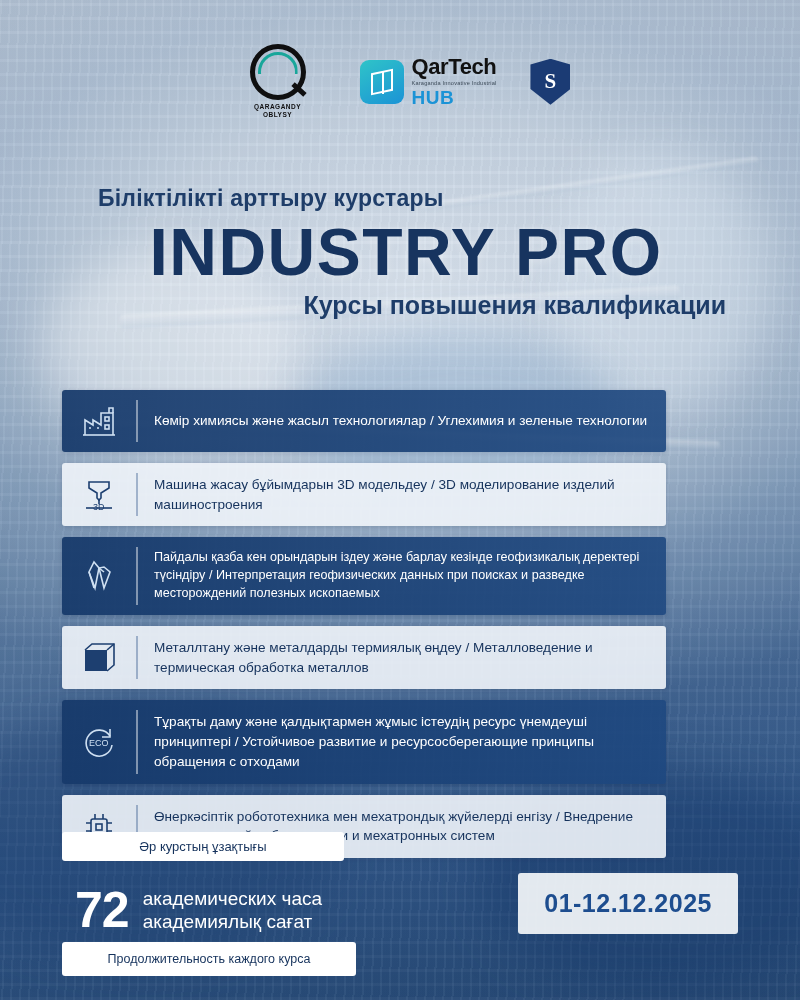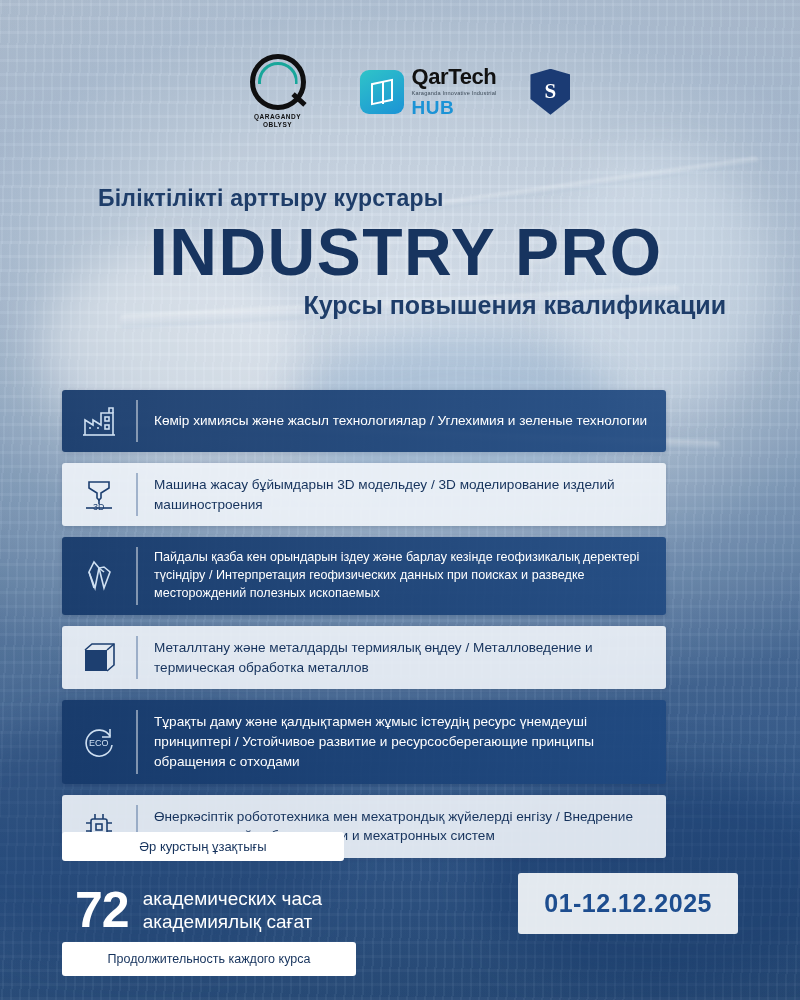--- a/index.html
+++ b/index.html
@@ -50,21 +50,21 @@
     filter: blur(1.2px);
     border-radius: 4px;
   }
   .pipe-a { left: 120px; top: 300px; width: 560px; height: 14px; transform: rotate(-3deg); }
   .pipe-b { left: 80px; top: 430px; width: 640px; height: 10px; transform: rotate(2deg); }
   .pipe-c { left: 420px; top: 180px; width: 340px; height: 8px; transform: rotate(-8deg); }
 
   
   .logos {
     position: absolute;
-    top: 54px;
+    top: 44px;
     left: 0;
     right: 0;
     display: flex;
     justify-content: center;
     align-items: center;
     gap: 34px;
   }
   .logo-karaganda { display: flex; flex-direction: column; align-items: center; width: 96px; }
   .logo-karaganda .ring {
     width: 46px; height: 46px; border-radius: 50%;

